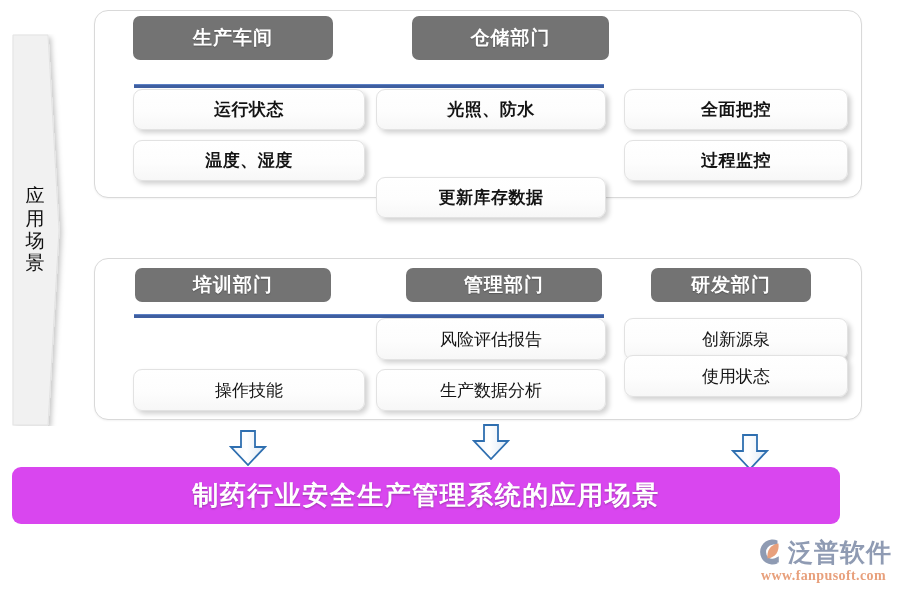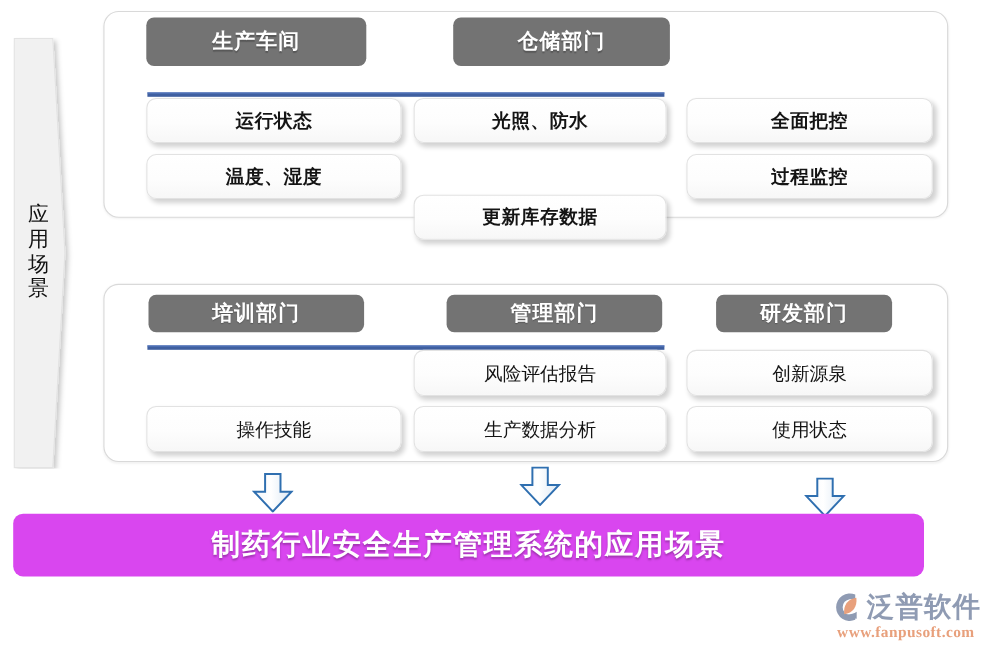--- a/index.html
+++ b/index.html
@@ -222,21 +222,21 @@
 
   <div class="chip" style="left:135px; top:268px; width:196px; height:34px;">培训部门</div>
   <div class="item-box light" style="left:133px; top:369px; width:230px; height:40px;">操作技能</div>
 
   <div class="chip" style="left:406px; top:268px; width:196px; height:34px;">管理部门</div>
   <div class="item-box light" style="left:376px; top:318px; width:228px; height:40px;">风险评估报告</div>
   <div class="item-box light" style="left:376px; top:369px; width:228px; height:40px;">生产数据分析</div>
 
   <div class="chip" style="left:651px; top:268px; width:160px; height:34px;">研发部门</div>
   <div class="item-box light" style="left:624px; top:318px; width:222px; height:40px;">创新源泉</div>
-  <div class="item-box light" style="left:624px; top:369px; width:222px; height:40px;">使用状态</div>
+  <div class="item-box light" style="left:624px; top:355px; width:222px; height:40px;">使用状态</div>
 
   <div class="down-arrow" style="left:229px; top:430px;">
     <svg width="38" height="36" viewBox="0 0 38 36" xmlns="http://www.w3.org/2000/svg">
       <defs>
         <linearGradient id="arrGrad" x1="0" y1="0" x2="1" y2="0">
           <stop offset="0%" stop-color="#f4f7fb"></stop>
           <stop offset="45%" stop-color="#ffffff"></stop>
           <stop offset="100%" stop-color="#dce8f4"></stop>
         </linearGradient>
       </defs>

